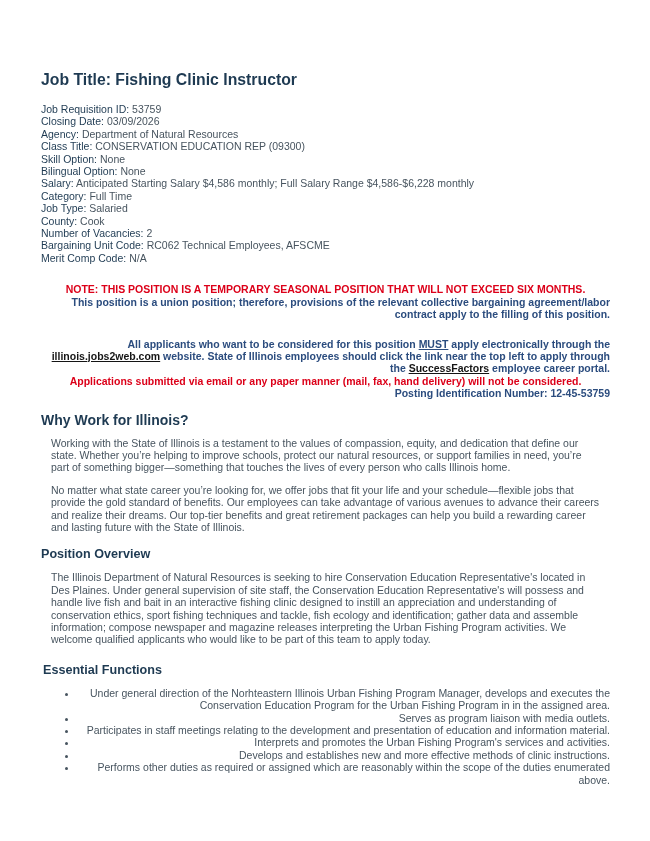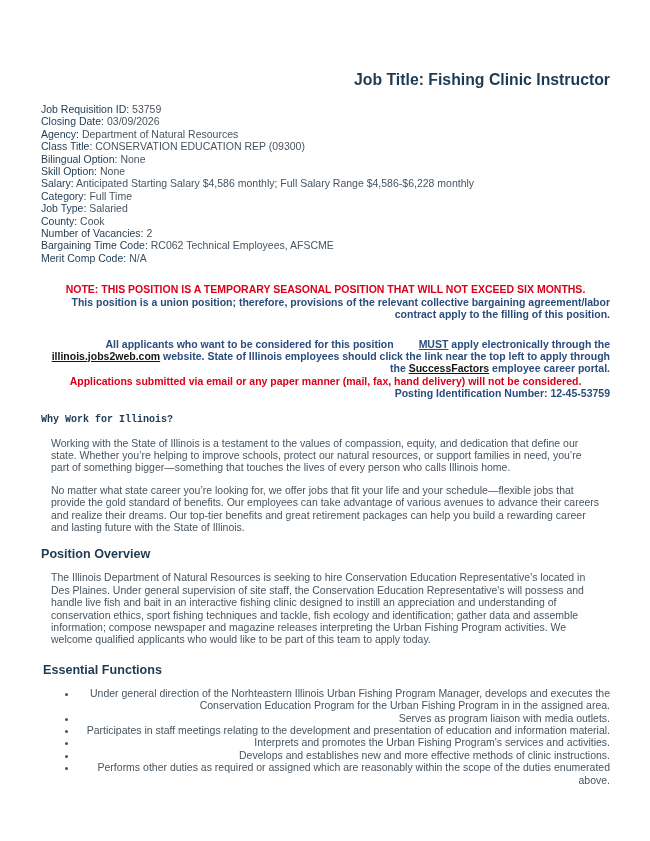--- a/index.html
+++ b/index.html
@@ -18,59 +18,58 @@
     font-family:"Liberation Sans",sans-serif;
     font-size:10.5px;
     line-height:12.4px;
     color:var(--c-body);
     overflow:hidden;
   }
   .title{
     font-size:15.8px;line-height:18px;
     font-weight:bold;color:var(--c-heading);
     margin:0 0 14px 0;
-    text-align:right;
   }
   .fields{margin:0;}
   .field-label{font-weight:normal;color:var(--c-heading);}
   .centered{text-align:center;font-weight:bold;}
   .note-block{margin-top:19px;}
   .note-red{color:var(--c-red);}
   .note-blue{color:var(--c-note);text-align:right;}
   .apply-block{margin-top:17px;}
-  .u{text-decoration:underline;margin-left:22px;}
+  .u{text-decoration:underline;}
   .link{color:var(--c-link);text-decoration:underline;font-weight:bold;cursor:pointer;}
   h2{font-weight:bold;color:var(--c-heading);margin:0;line-height:14px;}
-  .why-heading{font-size:10px;margin:13px 0 7px 0;font-family:Liberation Mono, monospace;}
+  .why-heading{font-size:14px;margin:13px 0 7px 0;}
   .po-heading{font-size:12.6px;margin:14px 0 6px 0;}
   .ef-heading{font-size:12.6px;margin:17px 0 10px 2px;}
   p{margin:10px;}
   ul{margin:0;padding:0 0 0 37px;}
   li{padding-left:1px;text-align:right;}
 </style>
 </head>
 <body>
 
 <div class="page">
 
   <h1 class="title">Job Title: Fishing Clinic Instructor</h1>
 
   <div class="fields">
     <div class="field"><span class="field-label">Job Requisition ID:</span> <span>53759</span></div>
     <div class="field"><span class="field-label">Closing Date:</span> <span>03/09/2026</span></div>
     <div class="field"><span class="field-label">Agency:</span> <span>Department of Natural Resources</span></div>
     <div class="field"><span class="field-label">Class Title:</span> <span>CONSERVATION EDUCATION REP (09300)</span></div>
+    <div class="field"><span class="field-label">Skill Option:</span> <span>None</span></div>
     <div class="field"><span class="field-label">Bilingual Option:</span> <span>None</span></div>
-    <div class="field"><span class="field-label">Skill Option:</span> <span>None</span></div>
     <div class="field"><span class="field-label">Salary:</span> <span>Anticipated Starting Salary $4,586 monthly; Full Salary Range $4,586-$6,228 monthly</span></div>
     <div class="field"><span class="field-label">Category:</span> <span>Full Time</span></div>
     <div class="field"><span class="field-label">Job Type:</span> <span>Salaried</span></div>
     <div class="field"><span class="field-label">County:</span> <span>Cook</span></div>
     <div class="field"><span class="field-label">Number of Vacancies:</span> <span>2</span></div>
-    <div class="field"><span class="field-label">Bargaining Time Code:</span> <span>RC062 Technical Employees, AFSCME</span></div>
+    <div class="field"><span class="field-label">Bargaining Unit Code:</span> <span>RC062 Technical Employees, AFSCME</span></div>
     <div class="field"><span class="field-label">Merit Comp Code:</span> <span>N/A</span></div>
   </div>
 
   <div class="centered note-block">
     <div class="note-red">NOTE: THIS POSITION IS A TEMPORARY SEASONAL POSITION THAT WILL NOT EXCEED SIX MONTHS.</div>
     <div class="note-blue">This position is a union position; therefore, provisions of the relevant collective bargaining agreement/labor contract apply to the filling of this position.</div>
   </div>
 
   <div class="centered apply-block">
     <div class="note-blue"><span>All applicants who want to be considered for this position </span><span class="u">MUST</span><span> apply electronically through the </span><span class="link">illinois.jobs2web.com</span><span> website. State of Illinois employees should click the link near the top left to apply through the </span><span class="link">SuccessFactors</span><span> employee career portal.</span></div>

